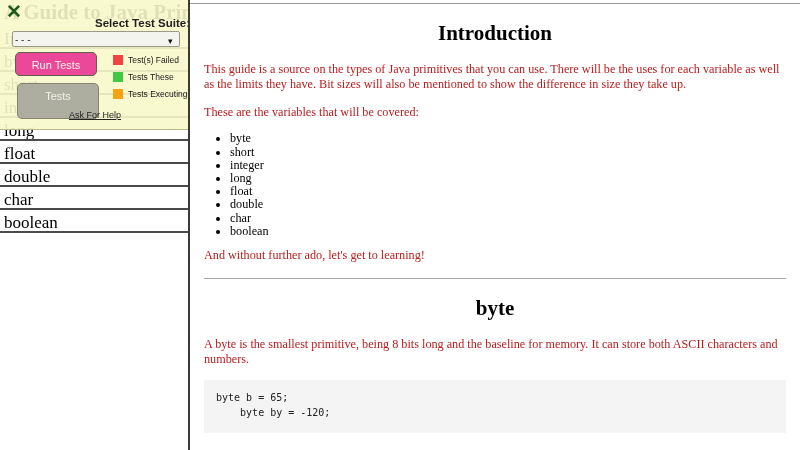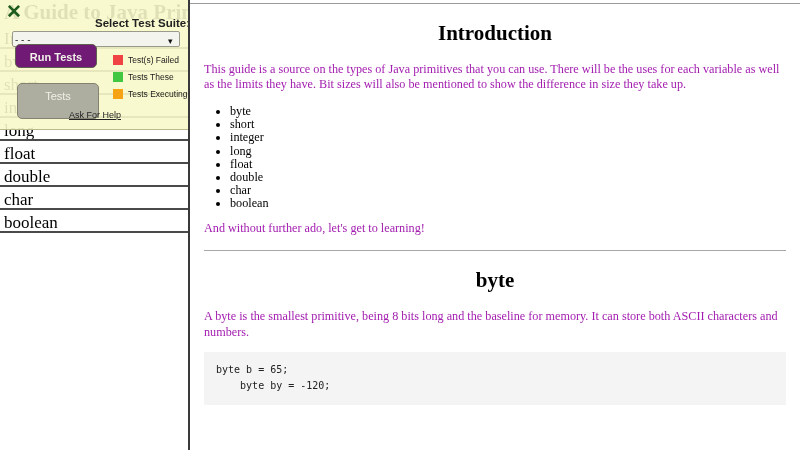--- a/index.html
+++ b/index.html
@@ -130,25 +130,25 @@
     color: #f2f2ea;
     border: 1px solid #5f5f4f;
     border-radius: 5px;
     text-align: center;
     cursor: pointer;
     box-sizing: border-box;
     padding-top: 6px;
   }
   .btn-run {
     left: 15px;
-    top: 44px;
+    top: 52px;
     width: 82px;
     height: 24px;
-    background: #701a75;
-    font-weight: bold;
+    background: #ec4899;
+    font-weight: normal;
   }
   .btn-tests {
     left: 17px;
     top: 83px;
     width: 82px;
     height: 36px;
     background: #aeaea0;
     color: #f0f0e8;
     border-color: #83836f;
   }
@@ -216,21 +216,21 @@
     font-weight: bold;
     text-align: center;
     margin: 17px 0 16px 0;
     color: #000;
   }
   p.para {
     font-family: "Liberation Serif", "DejaVu Serif", serif;
     font-size: 12.2px;
     line-height: 1.27;
     margin: 0 0 12px 0;
-    color: #a21caf;
+    color: #b91c1c;
   }
   ul.var-list {
     margin: 0 0 11px 0;
     padding-left: 26px;
     list-style: disc;
   }
   ul.var-list li {
     font-family: "Liberation Serif", "DejaVu Serif", serif;
     font-size: 12.2px;
     line-height: 1.0;
@@ -301,20 +301,21 @@
     </div>
   </div>
 
   <div class="main">
     <div class="top-rule"></div>
     <div class="content-inner">
 
       <section>
         <h1 class="sec-title">Introduction</h1>
         <p class="para">This guide is a source on the types of Java primitives that you can use. There will be the uses for each variable as well as the limits they have. Bit sizes will also be mentioned to show the difference in size they take up.</p>
+        <p class="para">These are the variables that will be covered:</p>
         <ul class="var-list">
           <li>byte</li>
           <li>short</li>
           <li>integer</li>
           <li>long</li>
           <li>float</li>
           <li>double</li>
           <li>char</li>
           <li>boolean</li>
         </ul>

